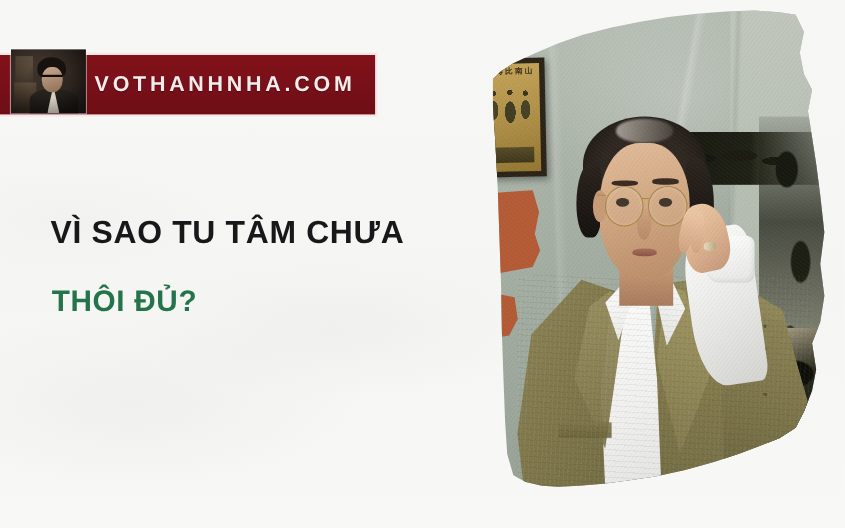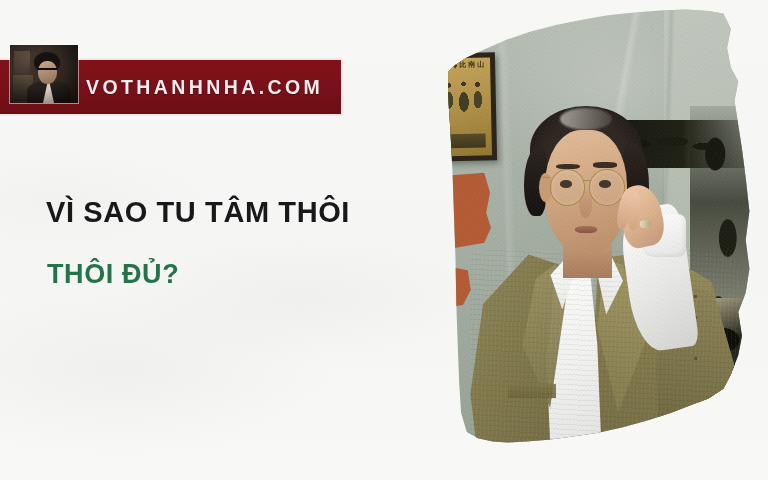--- a/index.html
+++ b/index.html
@@ -20,21 +20,21 @@
     background:
       radial-gradient(ellipse 300px 120px at 120px 370px, rgba(180,180,175,.10), transparent 70%),
       radial-gradient(ellipse 260px 90px at 300px 300px, rgba(170,175,170,.08), transparent 70%),
       radial-gradient(ellipse 200px 70px at 60px 200px, rgba(180,180,178,.06), transparent 70%),
       linear-gradient(180deg, #f7f7f5 0%, #f5f5f3 55%, #f8f8f7 100%);
   }
 
   
   #brand-banner {
     position: absolute;
-    left: 0; top: 60px;
+    left: 0; top: 50px;
     width: 341px; height: 54px;
     background: linear-gradient(180deg,#821118 0%, #78101a 50%, #6e0e14 100%);
     box-shadow: 0 0 0 2px rgba(250,215,218,.55);
     display: flex; align-items: center;
     z-index: 6;
   }
   #brand-banner .brand-text {
     margin-left: 86px;
     color: #f4eceb;
     font-size: 19.5px;
@@ -511,16 +511,16 @@
     <div class="lg-panel"></div>
     <div class="lg-panel2"></div>
     <div class="lg-body"></div>
     <div class="lg-shirt"></div>
     <div class="lg-hair"></div>
     <div class="lg-face"></div>
     <div class="lg-glass"></div>
     <div class="lg-vig"></div>
   </div>
 
-  <div id="headline-1">VÌ SAO TU TÂM THÔI</div>
+  <div id="headline-1">VÌ SAO TU TÂM CHƯA</div>
   <div id="headline-2">THÔI ĐỦ?</div>
 
 </div>
 
 </body></html>

